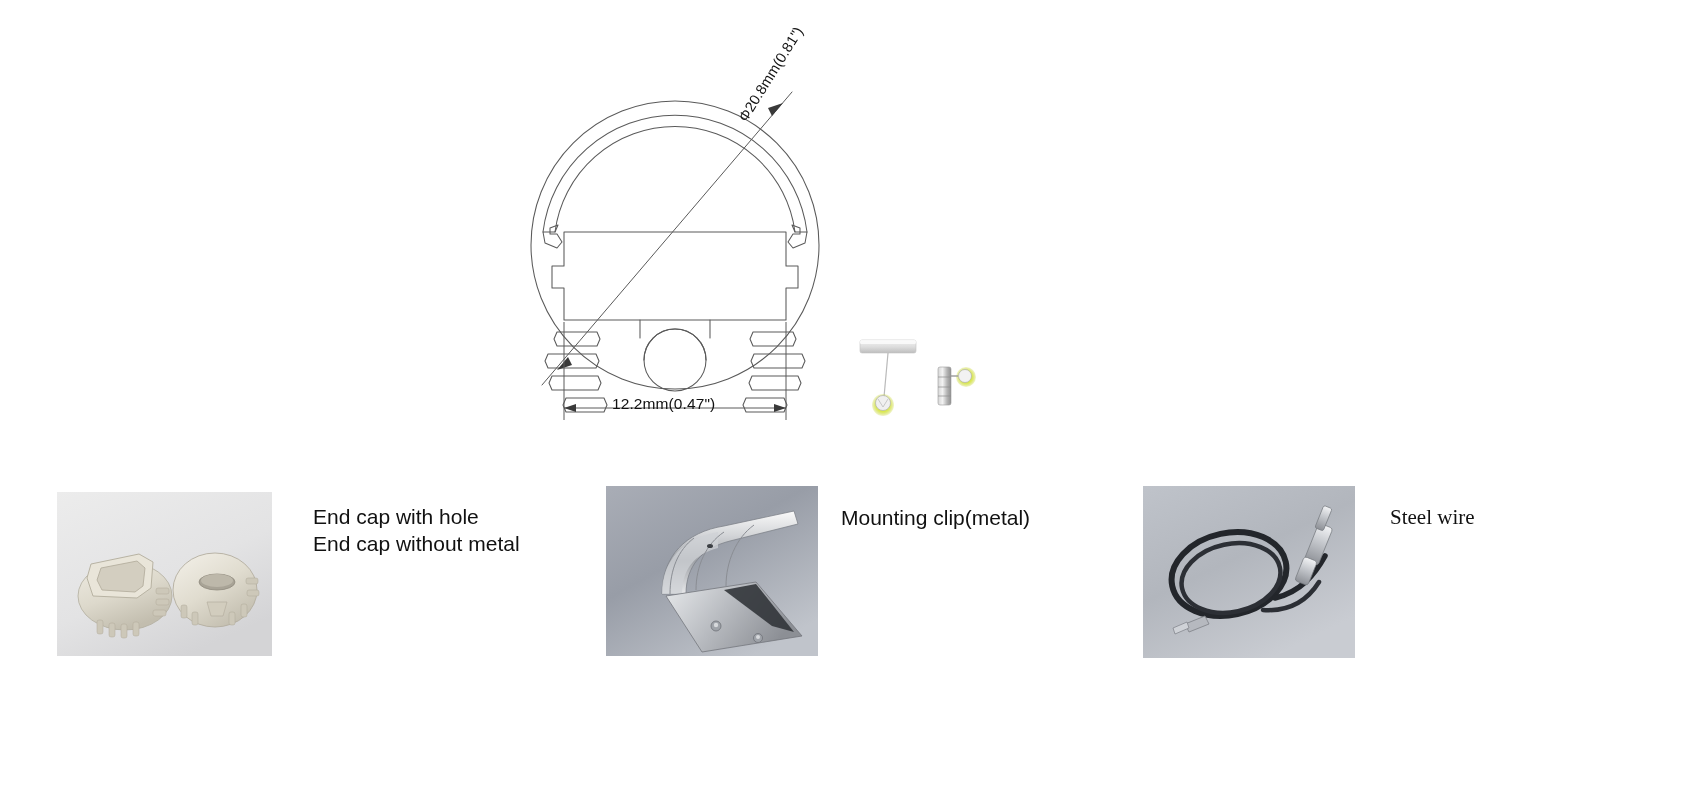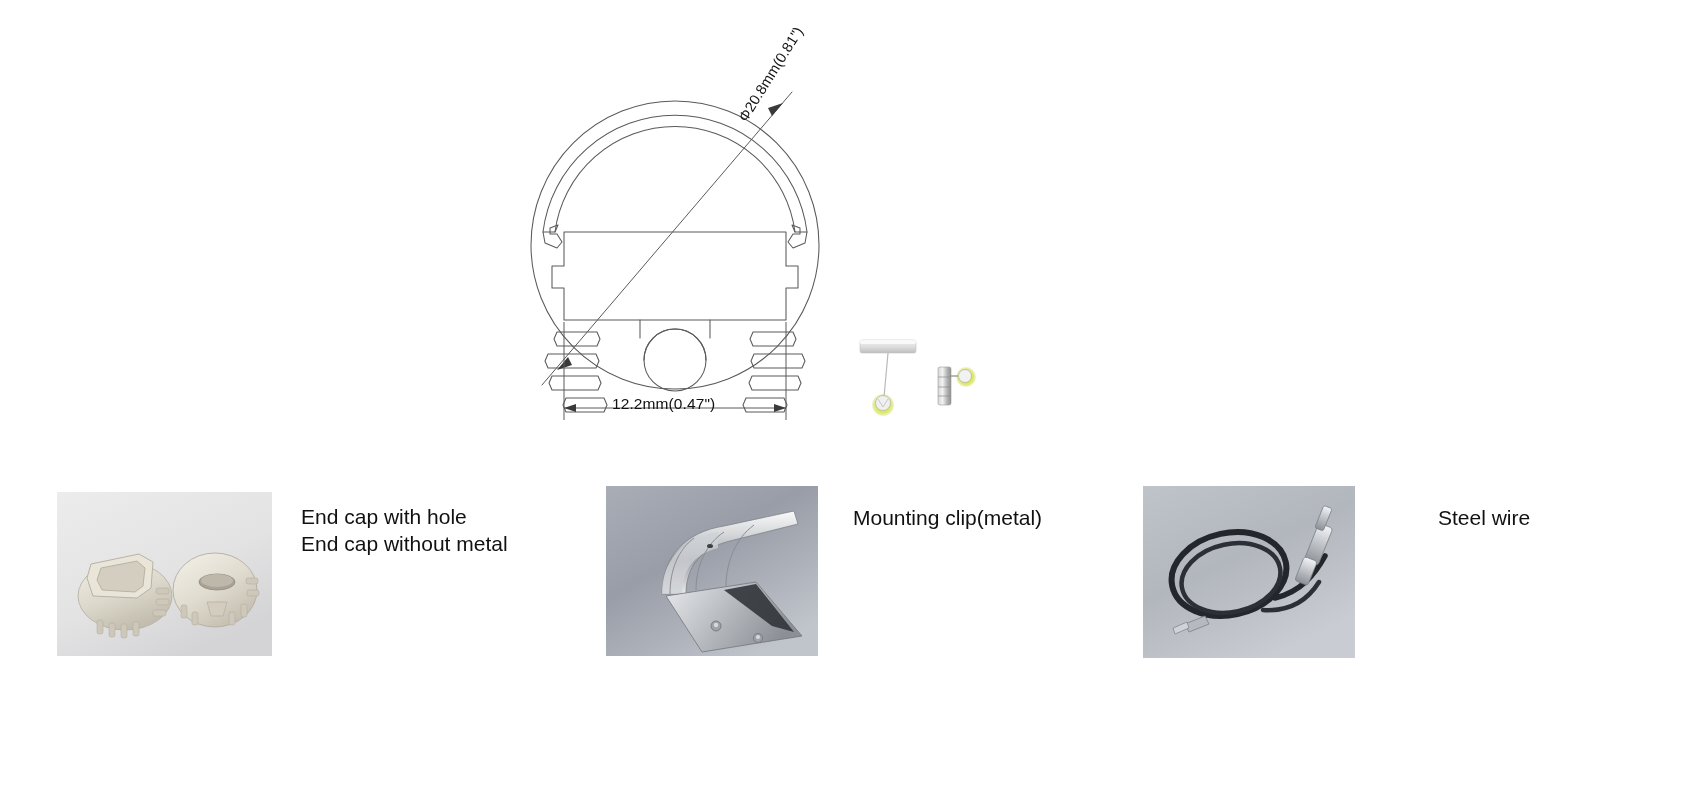--- a/index.html
+++ b/index.html
@@ -42,29 +42,29 @@
   .acc-caption{
     position:absolute;
     font-size:21px;
     line-height:27px;
     color:#111;
     white-space:nowrap;
   }
 
   #acc-endcap-photo{left:57px;top:492px;width:215px;height:164px;
     background:linear-gradient(160deg,#e9e9ea 0%,#e2e2e3 45%,#d8d8da 100%);}
-  #acc-endcap-caption{left:301px;top:503px;}
+  #acc-endcap-caption{left:313px;top:503px;}
 
   #acc-clip-photo{left:606px;top:486px;width:212px;height:170px;
     background:linear-gradient(150deg,#9ea3ad 0%,#9397a1 40%,#b6bac2 100%);}
-  #acc-clip-caption{left:841px;top:504px;margin-left:12px;}
+  #acc-clip-caption{left:841px;top:504px;}
 
   #acc-wire-photo{left:1143px;top:486px;width:212px;height:172px;
     background:linear-gradient(150deg,#b9bdc4 0%,#aeb2ba 45%,#c2c6cd 100%);}
-  #acc-wire-caption{left:1438px;top:504px;}
+  #acc-wire-caption{left:1390px;top:504px;font-family:Liberation Serif, serif;}
 
   .acc-photo svg{display:block;width:100%;height:100%;}
 </style>
 </head>
 <body>
 
 <div class="stage">
 
   <svg id="profile-drawing" viewBox="0 0 420 420">
     <g fill="none" stroke="#5a5a5a" stroke-width="1.05" stroke-linejoin="round" stroke-linecap="round">

